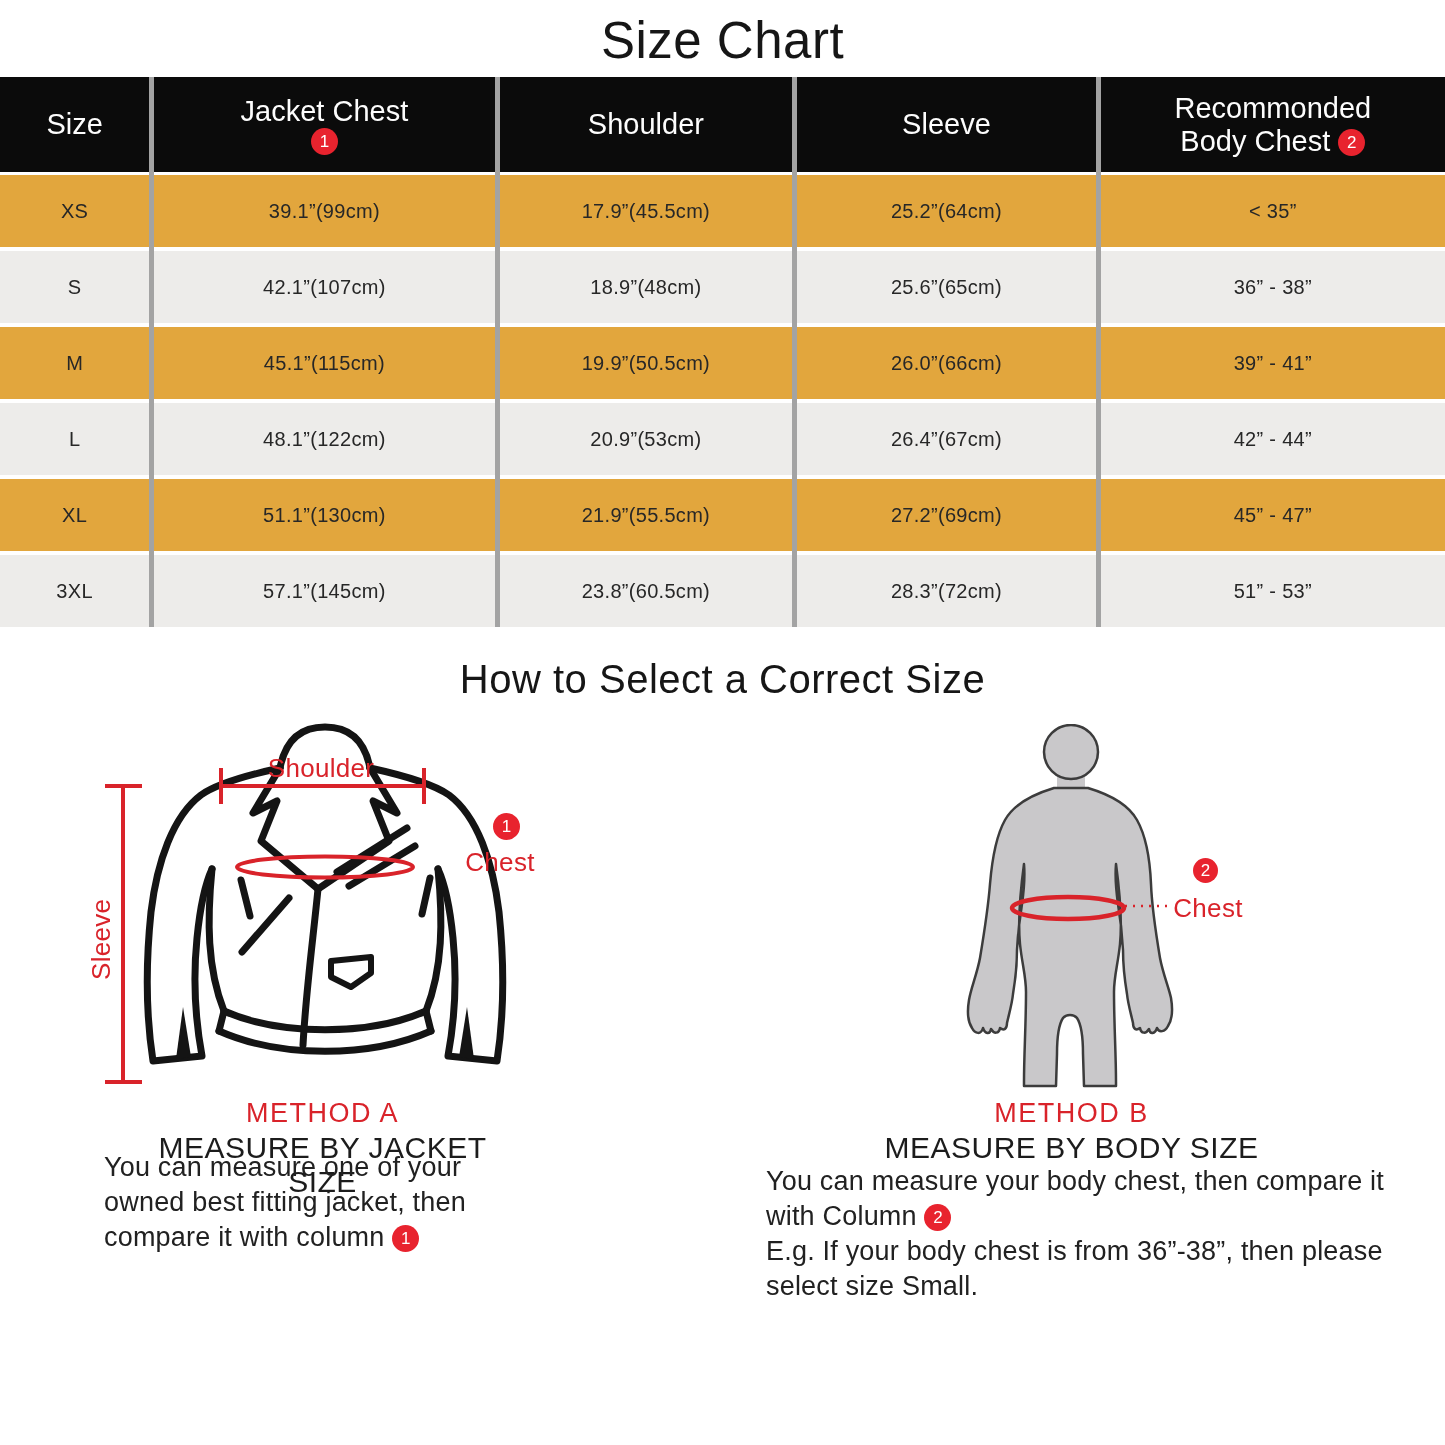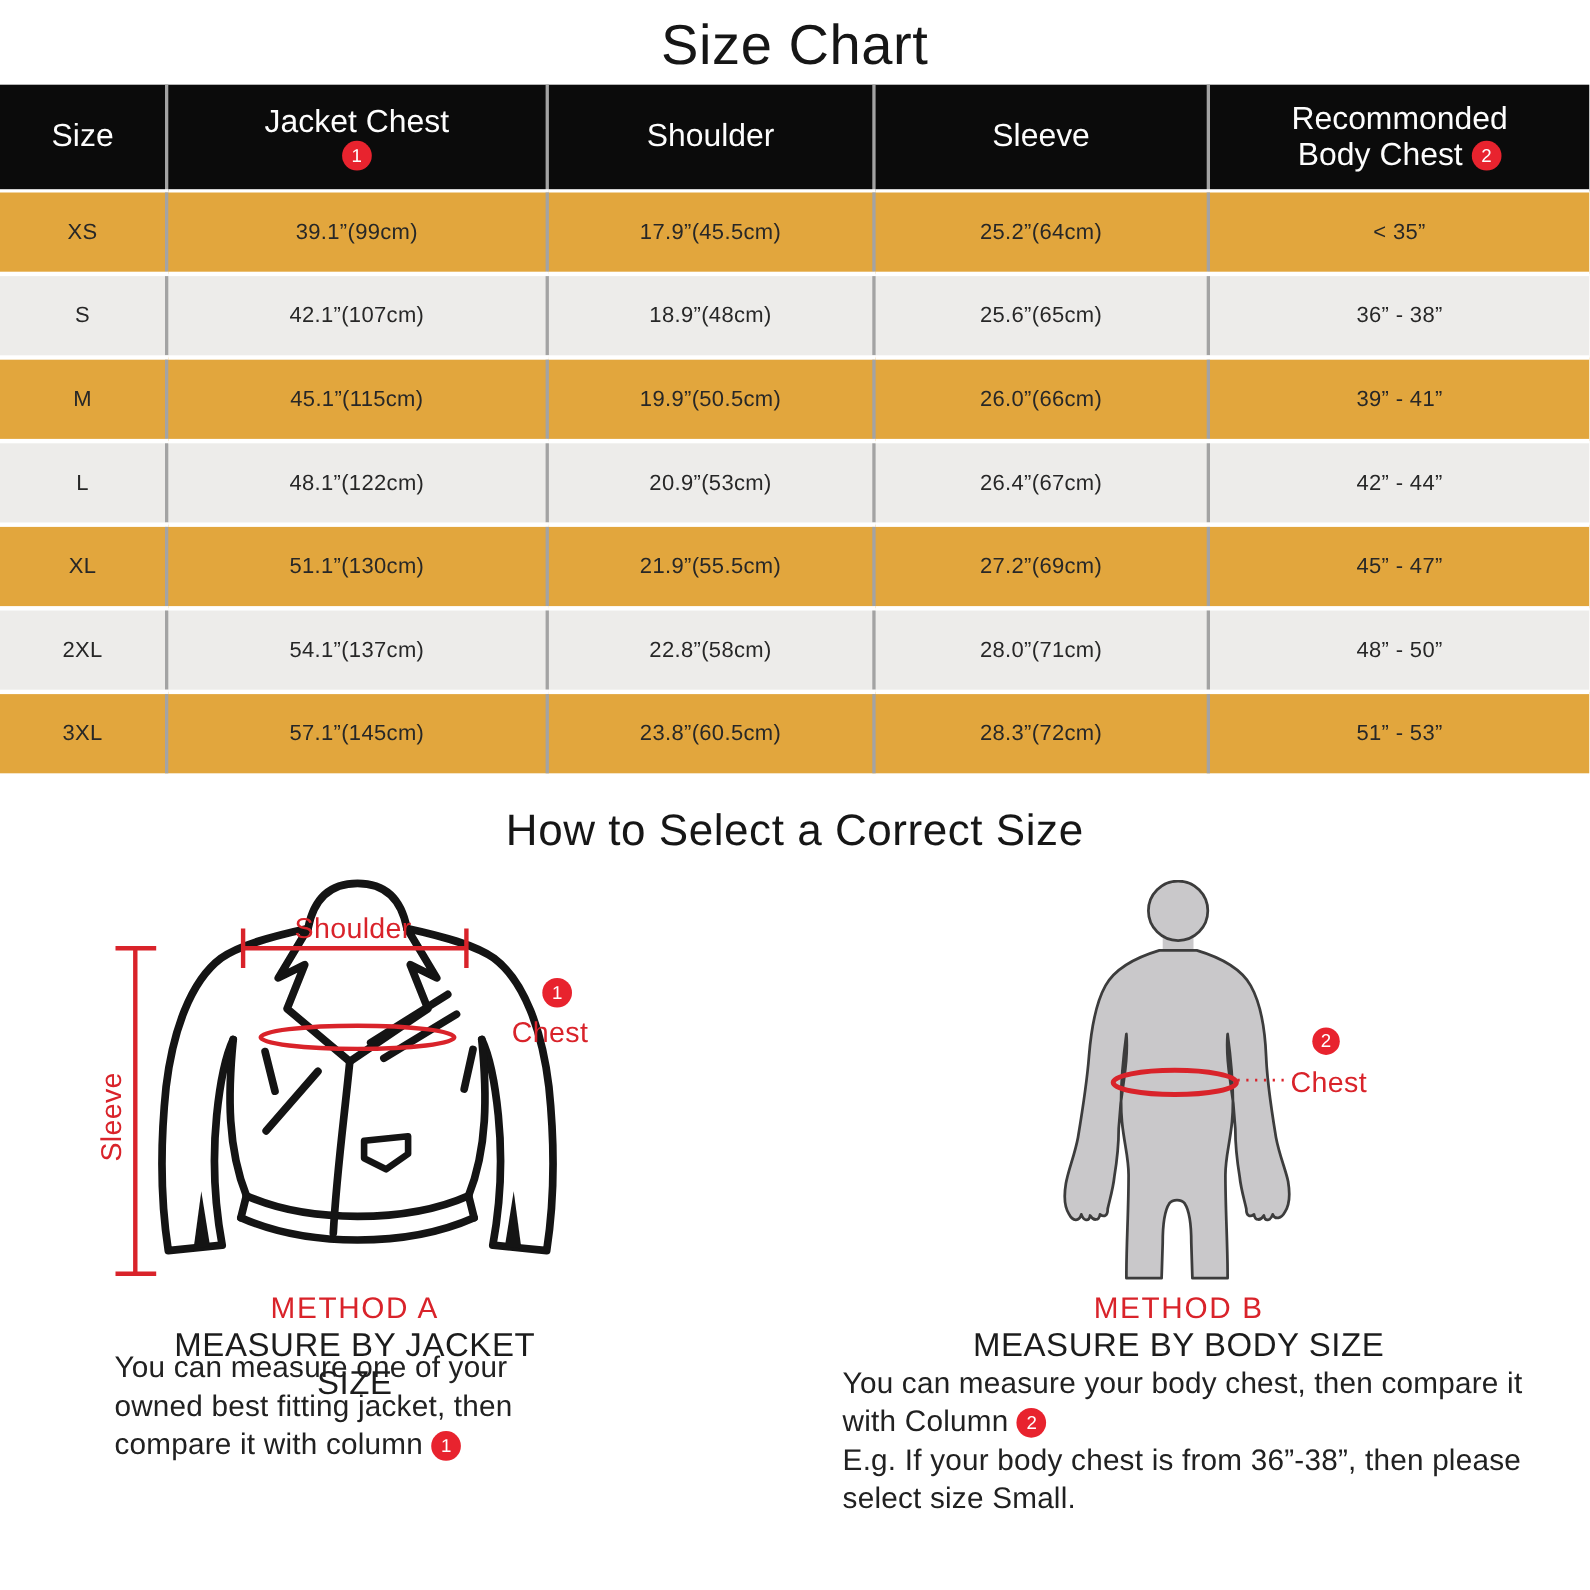--- a/index.html
+++ b/index.html
@@ -1,20 +1,20 @@
 <!DOCTYPE html>
 <html><head>
 <meta charset="utf-8">
 <style>
   html,body{margin:0;padding:0;background:#ffffff;}
   body{width:1445px;height:1445px;font-family:"Liberation Sans",sans-serif;overflow:hidden;position:relative;}
   .page-title{margin:10px 0 0 0;text-align:center;font-size:51px;font-weight:500;color:#161616;letter-spacing:.5px;line-height:62px;}
   table.size-chart{width:100%;border-collapse:collapse;table-layout:fixed;margin-top:5px;}
   table.size-chart th{background:#0b0b0b;color:#fdfdfd;font-size:29px;font-weight:400;height:95px;border-bottom:3px solid #fff;}
-  table.size-chart th,table.size-chart td{border-right:3px solid #a3a3a3;text-align:center;vertical-align:middle;padding:0;}
+  table.size-chart th,table.size-chart td{border-right:5px solid #a3a3a3;text-align:center;vertical-align:middle;padding:0;}
   table.size-chart th:last-child,table.size-chart td:last-child{border-right:none;}
   table.size-chart td{height:72px;font-size:20px;color:#272727;border-bottom:4px solid #fff;letter-spacing:.3px;}
   table.size-chart tbody tr:last-child td{border-bottom:none;}
   tbody tr:nth-child(odd) td{background:#e2a63d;}
   tbody tr:nth-child(even) td{background:#edeceA;}
   .hdr-stack{display:flex;flex-direction:column;align-items:center;line-height:33px;}
   .badge{display:inline-flex;width:27px;height:27px;border-radius:50%;background:#e8232e;color:#fff;font-size:17px;align-items:center;justify-content:center;vertical-align:middle;line-height:27px;}
   .section-title{margin:30px 0 0 0;text-align:center;font-size:40px;font-weight:500;color:#161616;letter-spacing:.5px;}
   .select-section{position:relative;height:660px;margin-top:10px;}
   .abs{position:absolute;}
@@ -102,27 +102,20 @@
       <td>42” - 44”</td>
     </tr>
     <tr>
       <td>XL</td>
       <td>51.1”(130cm)</td>
       <td>21.9”(55.5cm)</td>
       <td>27.2”(69cm)</td>
       <td>45” - 47”</td>
     </tr>
     <tr>
-      <td>2XL</td>
-      <td>54.1”(137cm)</td>
-      <td>22.8”(58cm)</td>
-      <td>28.0”(71cm)</td>
-      <td>48” - 50”</td>
-    </tr>
-    <tr>
       <td>3XL</td>
       <td>57.1”(145cm)</td>
       <td>23.8”(60.5cm)</td>
       <td>28.3”(72cm)</td>
       <td>51” - 53”</td>
     </tr>
   </tbody>
 </table>
 
 <h2 class="section-title">How to Select a Correct Size</h2>

